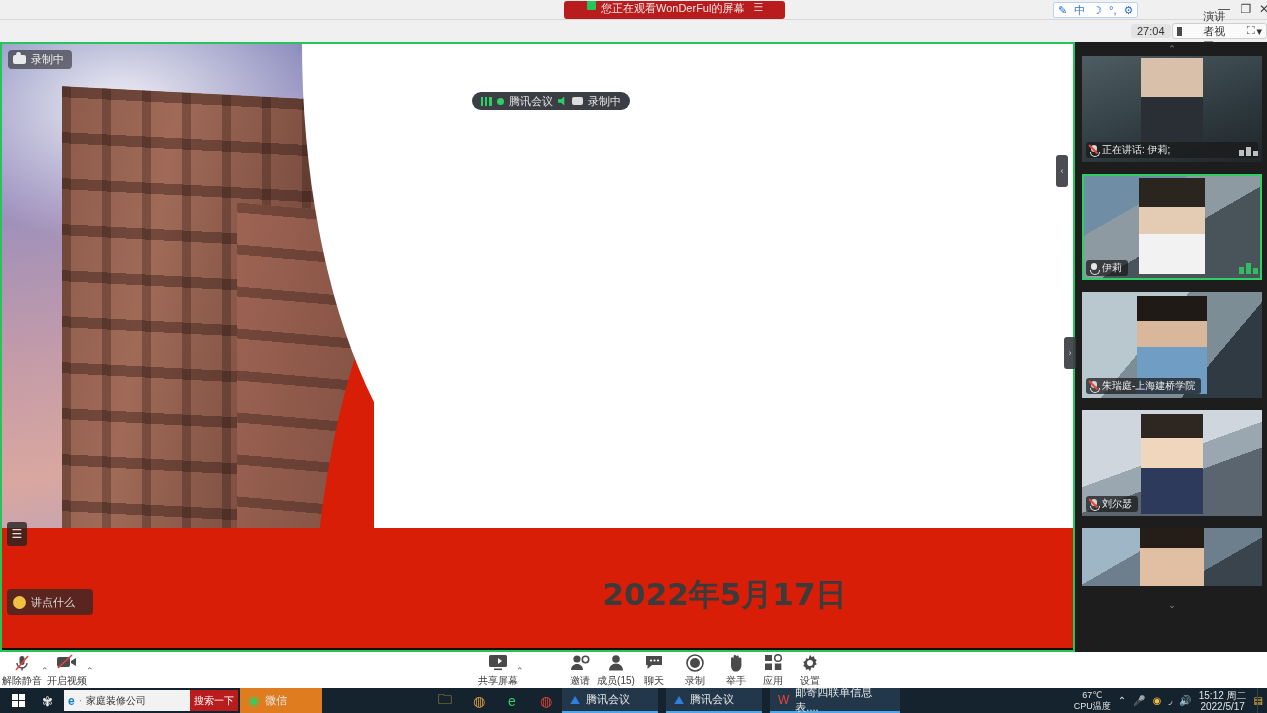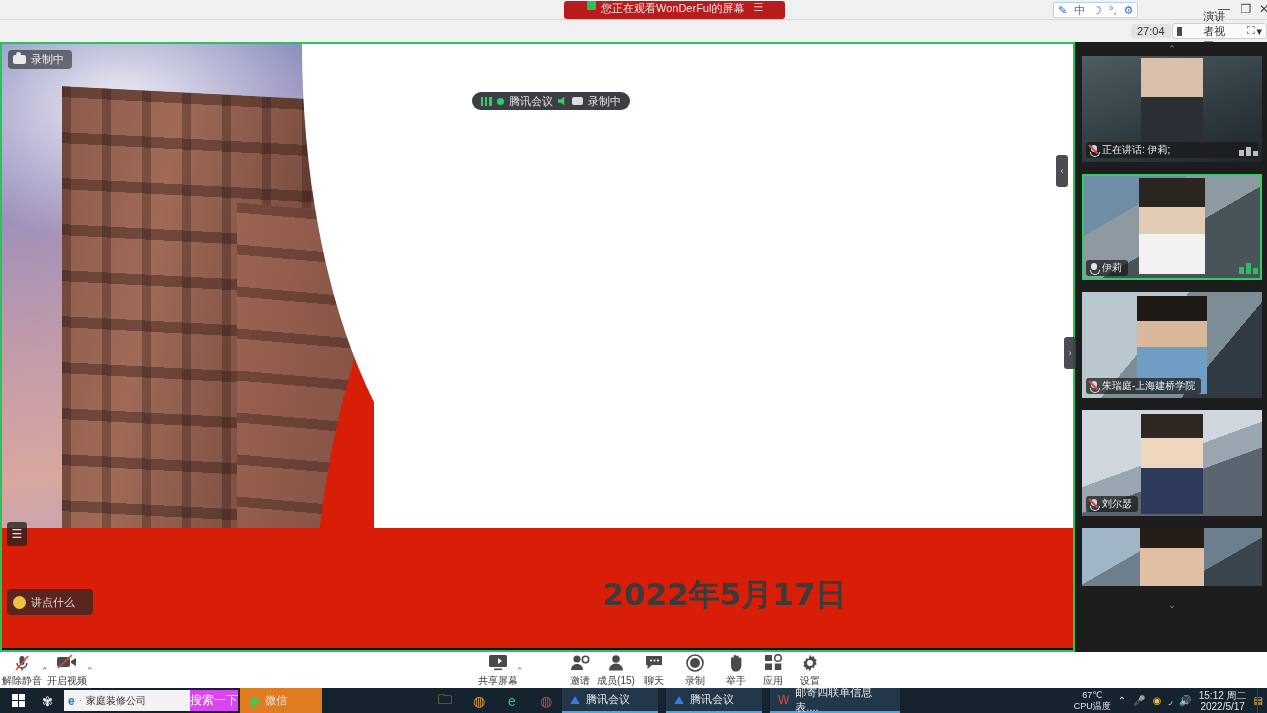--- a/index.html
+++ b/index.html
@@ -135,22 +135,22 @@
   .caret { position:absolute; top:14px; font-size:9px; color:#666; }
 
   
   .taskbar { position:absolute; left:0; top:688px; width:1267px; height:25px; background:#15232e; }
   .tbitem { position:absolute; top:0; height:25px; display:flex; align-items:center;
      gap:6px; padding:0 8px; font-size:11px; color:#e9e9e9; }
   .tbitem.active { background:#e07c20; }
   .tbitem.open { border-bottom:2px solid #4aa8e8; background:#22384a; }
   .searchbox { position:absolute; left:64px; top:2px; width:126px; height:21px;
      background:#f2f2f2; display:flex; align-items:center; gap:4px; padding:0 4px; font-size:10px; color:#333;}
-  .searchgo { position:absolute; left:190px; top:2px; width:48px; height:21px; background:#d946ef;
-     color:#fff; font-size:12px; display:flex; align-items:center; justify-content:center; }
+  .searchgo { position:absolute; left:190px; top:2px; width:48px; height:21px; background:#b91c1c;
+     color:#fff; font-size:10px; display:flex; align-items:center; justify-content:center; }
   .tray { position:absolute; right:4px; top:0; height:25px; display:flex; align-items:center; gap:7px; color:#e4e4e4; font-size:10px;}
   .cputemp { text-align:center; line-height:11px; font-size:9px; }
   .clock { text-align:center; line-height:11px; font-size:10px; }
   .winlogo { position:absolute; left:12px; top:6px; width:13px; height:13px;
      display:grid; grid-template-columns:1fr 1fr; grid-template-rows:1fr 1fr; gap:1.5px;}
   .winlogo i { background:#fff; display:block; }
   .fanico { position:absolute; left:42px; top:6px; width:14px; height:14px; color:#e9e9e9; font-size:13px;}
   .showdesk { position:absolute; right:0; top:0; width:6px; height:25px; border-left:1px solid #32424e; }
 </style>
 </head>

